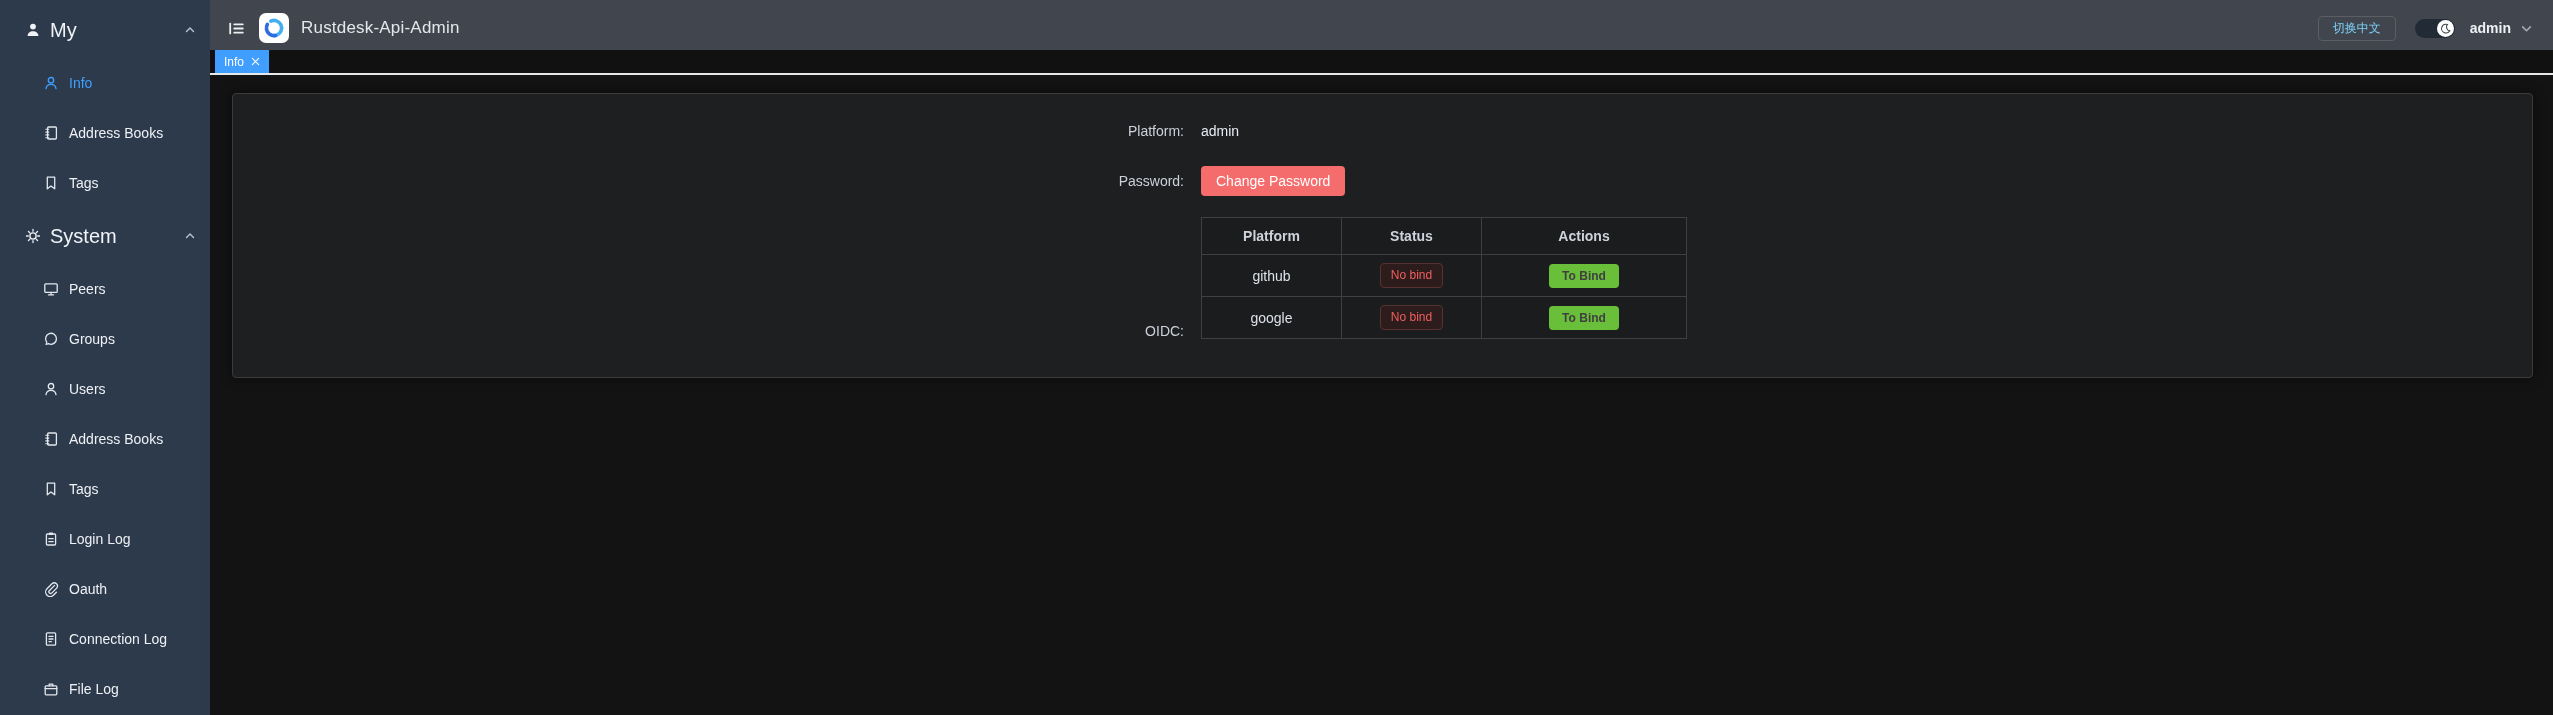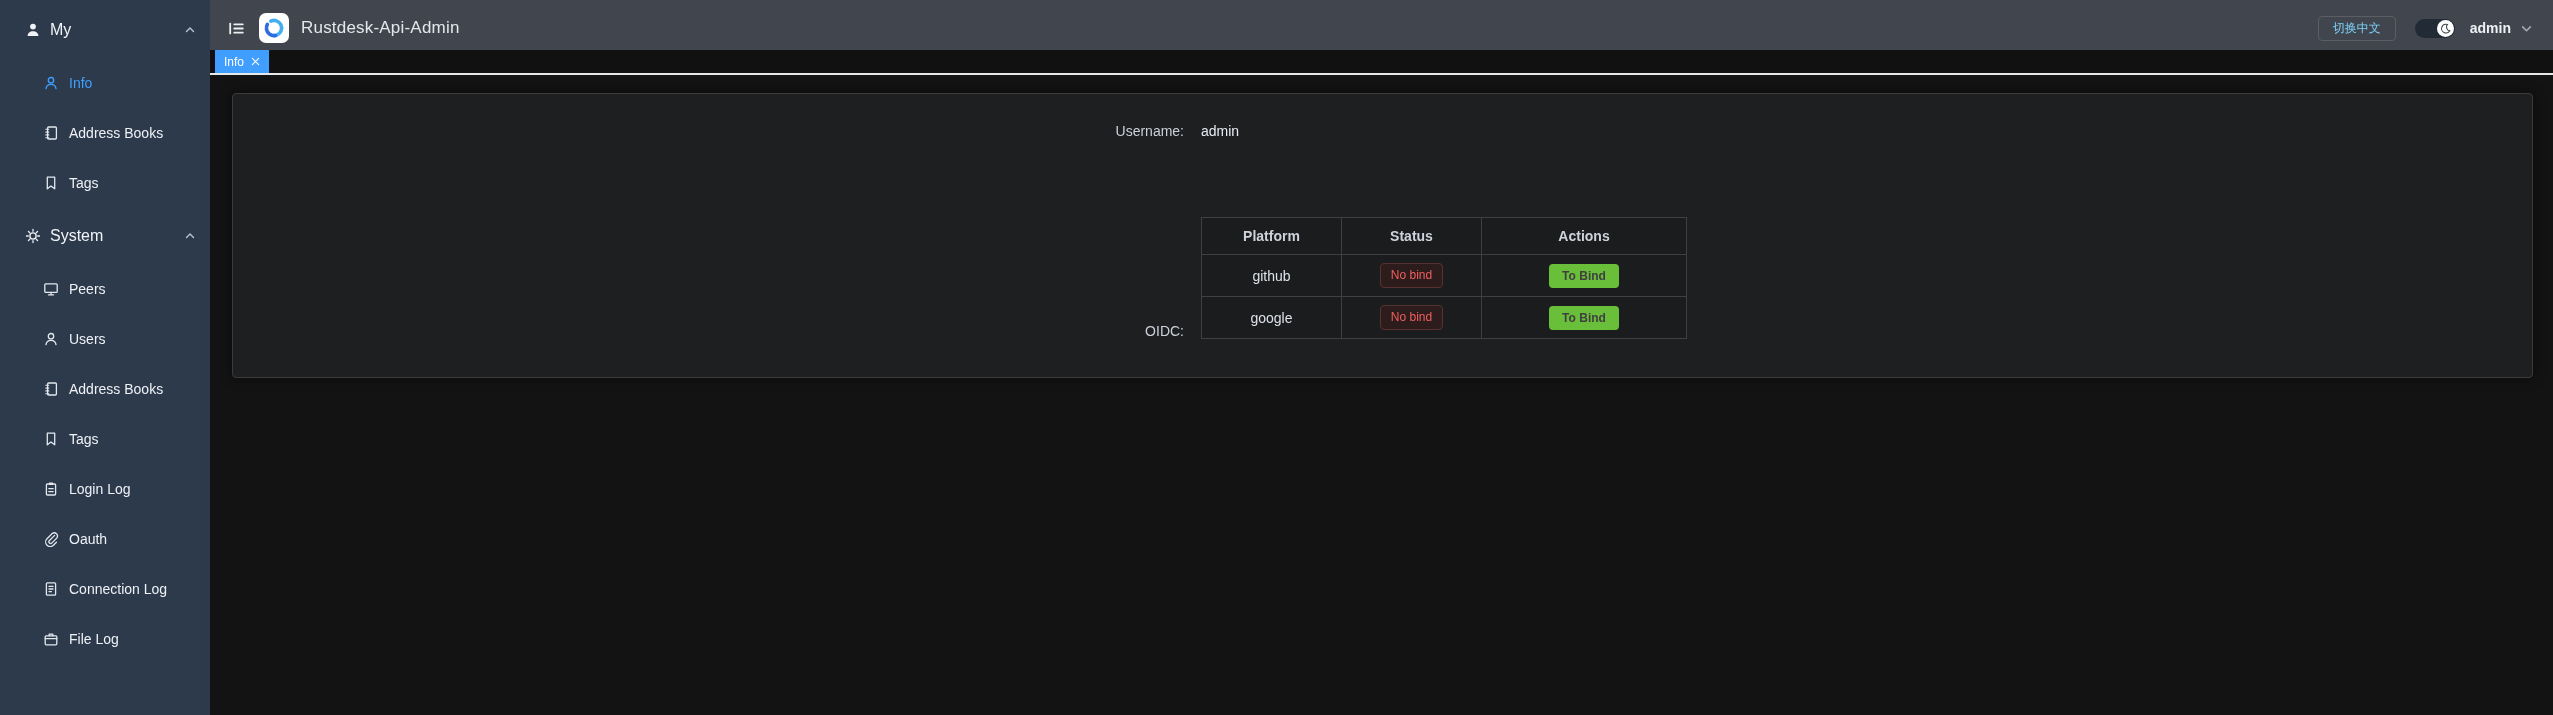--- a/index.html
+++ b/index.html
@@ -12,21 +12,21 @@
   }
   svg { display:block; }
 
   
   .sidebar {
     position: absolute; left:0; top:0; width:210px; height:715px;
     background:#2d3a4b; z-index:5; padding-top:2px;
   }
   .menu-header {
     height:56px; display:flex; align-items:center; color:#f0f3f7;
-    font-size:16px; cursor:pointer; padding:0 14px 0 25px; position:relative;
+    font-size:20px; cursor:pointer; padding:0 14px 0 25px; position:relative;
   }
   .menu-header .mh-icon { width:16px; height:16px; margin-right:9px; color:#f0f3f7; flex:0 0 16px; }
   .menu-header .mh-label { flex:1; }
   .menu-header .mh-chevron { width:12px; height:12px; color:#c0c6cf; position:absolute; right:14px; }
   .menu-item {
     height:50px; display:flex; align-items:center; color:#eef1f6;
     font-size:14px; cursor:pointer; padding-left:43px;
   }
   .menu-item .mi-icon { width:16px; height:16px; margin-right:10px; color:#e3e8ef; flex:0 0 16px; }
   .menu-item.active, .menu-item.active .mi-icon { color:#409eff; }
@@ -184,20 +184,28 @@
   <div class="menu-item">
     <span class="mi-icon">
       <svg viewBox="0 0 16 16" fill="none" stroke="currentColor" stroke-width="1.3" stroke-linecap="round">
           <rect x="1.8" y="2.8" width="12.4" height="8.6" rx="1"></rect>
           <path d="M8 11.4v2.2M5.4 13.8h5.2"></path>
         </svg>
     </span>
     <span>Peers</span>
   </div>
 
+  <div class="menu-item">
+    <span class="mi-icon">
+      <svg viewBox="0 0 16 16" fill="none" stroke="currentColor" stroke-width="1.3" stroke-linecap="round" stroke-linejoin="round">
+          <path d="M13.4 7.7a5.4 5.4 0 1 0-9.6 3.4l-.7 2.4 2.5-.8a5.4 5.4 0 0 0 7.8-5z"></path>
+        </svg>
+    </span>
+    <span>Groups</span>
+  </div>
 
   <div class="menu-item">
     <span class="mi-icon">
       <svg viewBox="0 0 16 16" fill="none" stroke="currentColor" stroke-width="1.3" stroke-linecap="round">
           <circle cx="8" cy="5.2" r="2.7"></circle>
           <path d="M3 13.6c.4-2.8 2.4-4.2 5-4.2s4.6 1.4 5 4.2"></path>
         </svg>
     </span>
     <span>Users</span>
   </div>
@@ -304,24 +312,28 @@
           <path d="M1.5 1.5l7 7M8.5 1.5l-7 7"></path>
         </svg>
     </span>
   </span>
 </nav>
 
 <main class="main">
   <section class="card">
 
     <div class="form-row row-username">
-      <span class="form-label">Username:</span>
+      <span class="form-label">Platform:</span>
       <span class="form-value">admin</span>
     </div>
 
+    <div class="form-row row-password">
+      <span class="form-label">Password:</span>
+      <button class="btn-danger">Change Password</button>
+    </div>
 
     <div class="form-row row-oidc">
       <span class="form-label">OIDC:</span>
       <table class="oidc-table">
         <thead>
           <tr>
             <th>Platform</th>
             <th>Status</th>
             <th>Actions</th>
           </tr>

